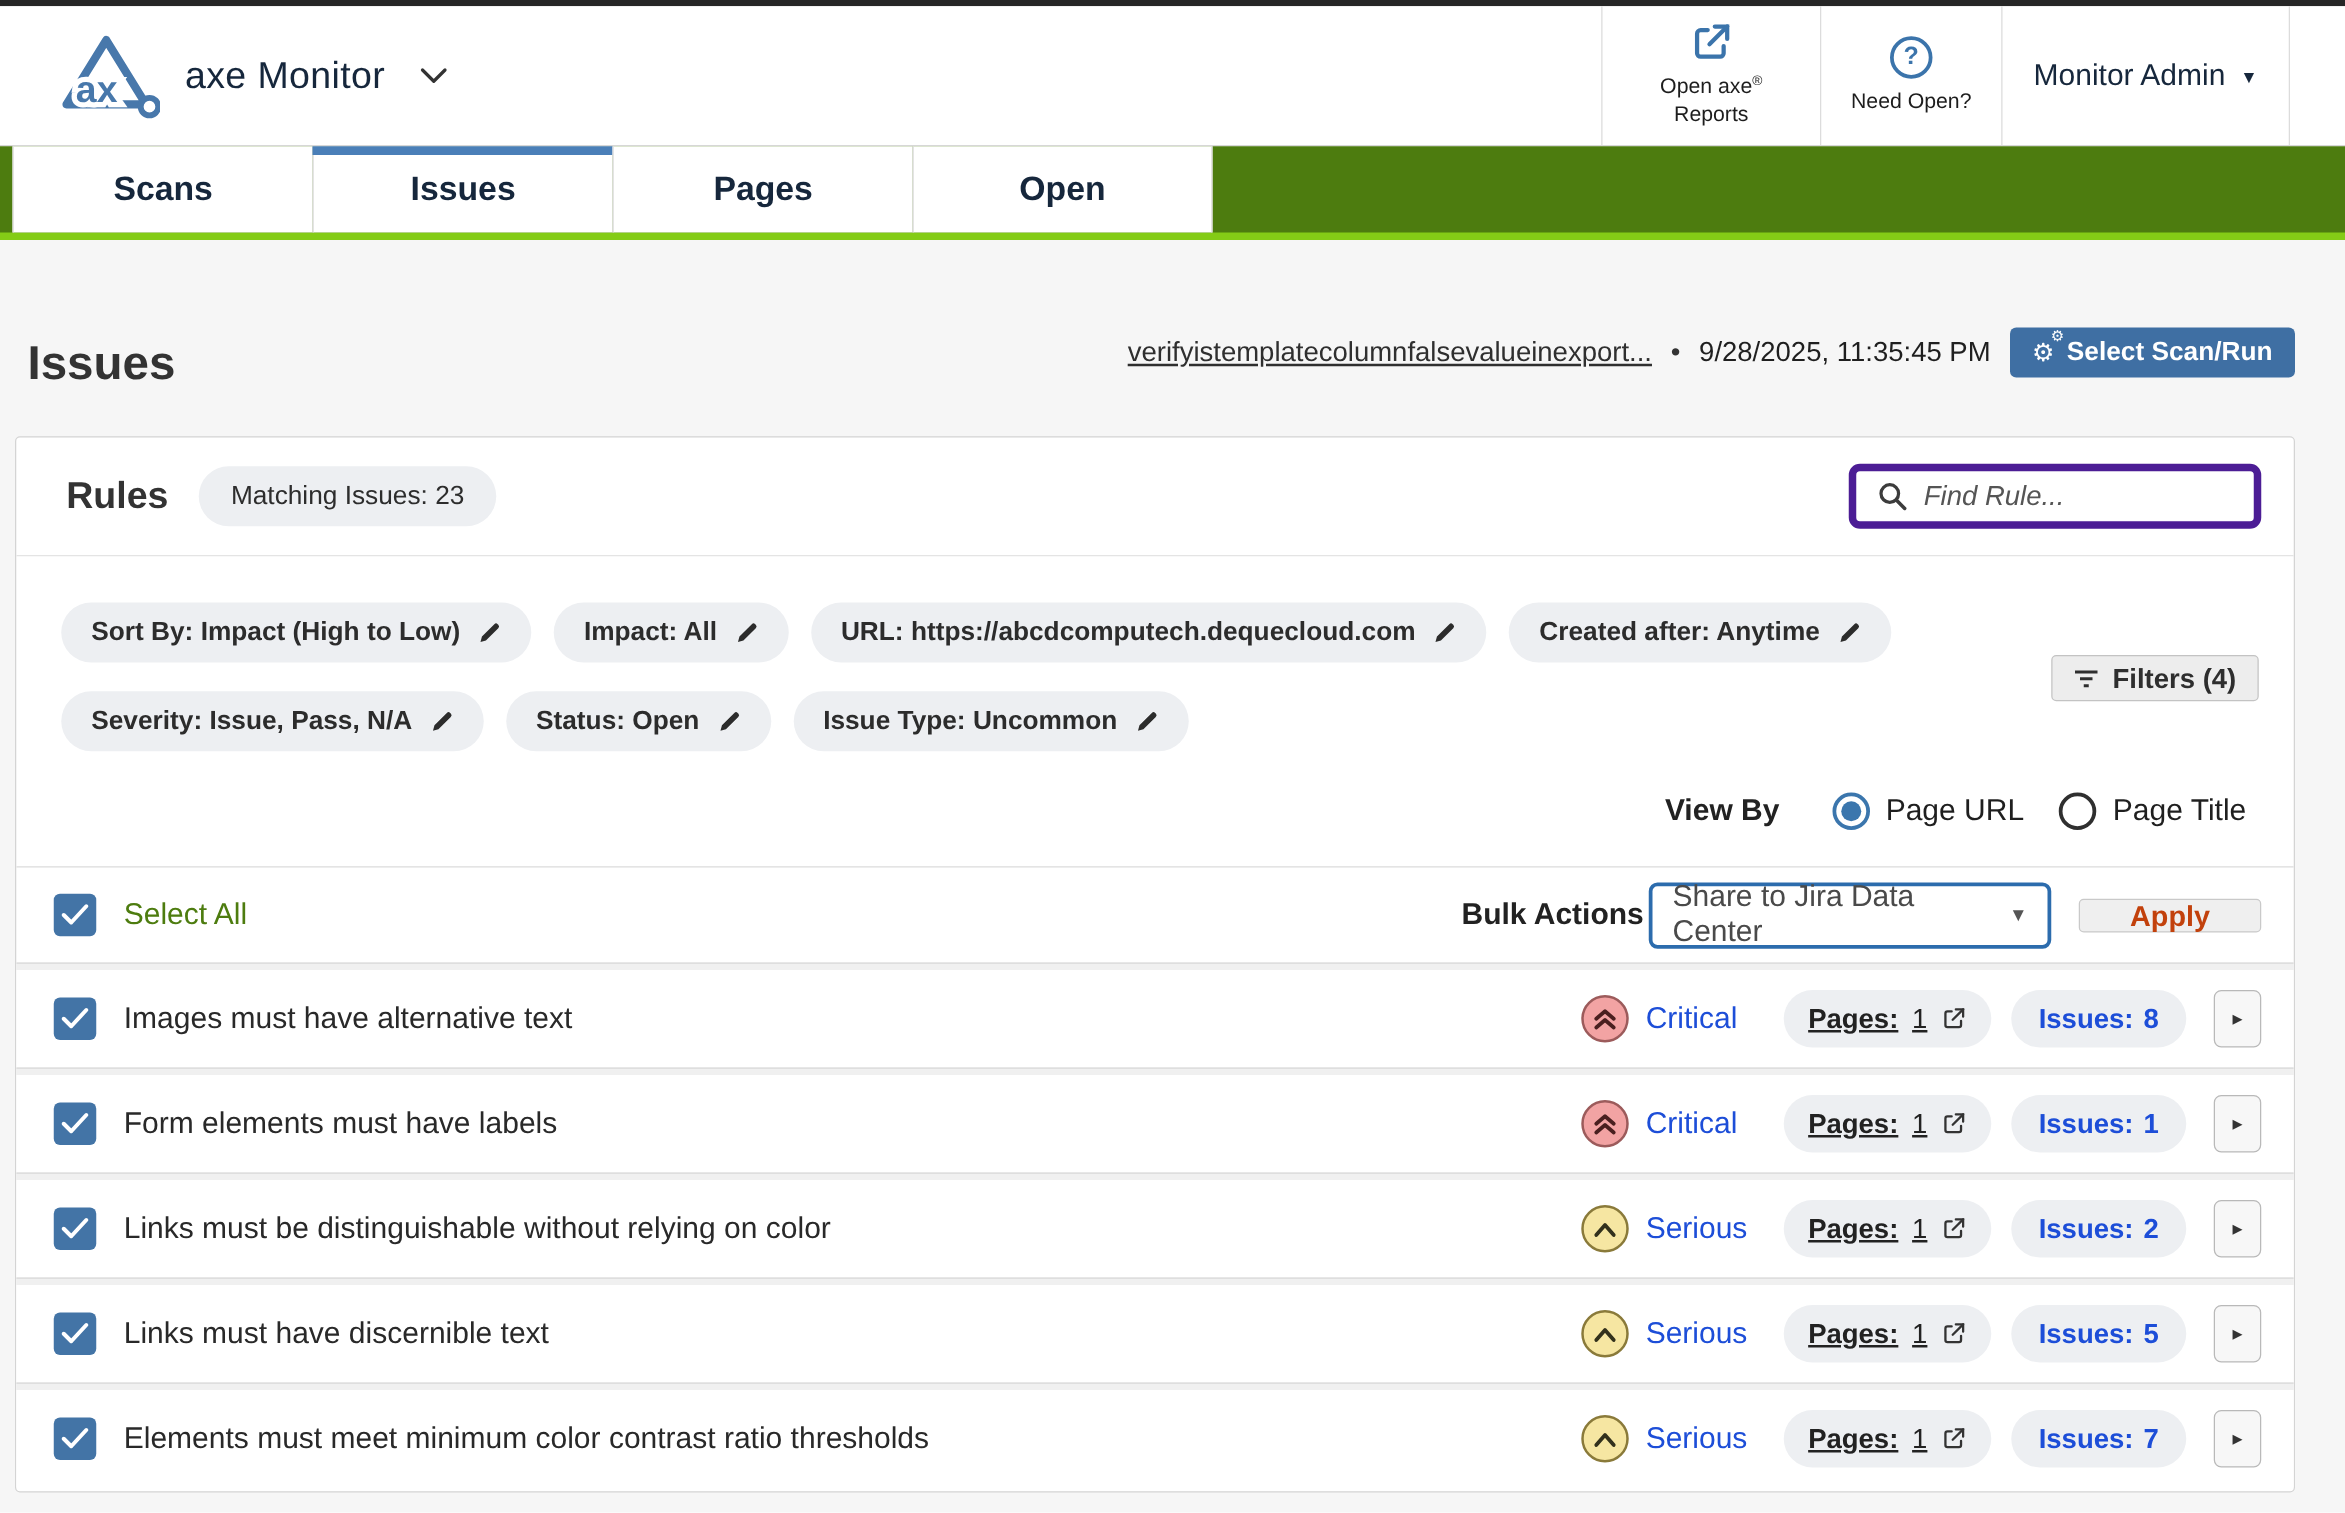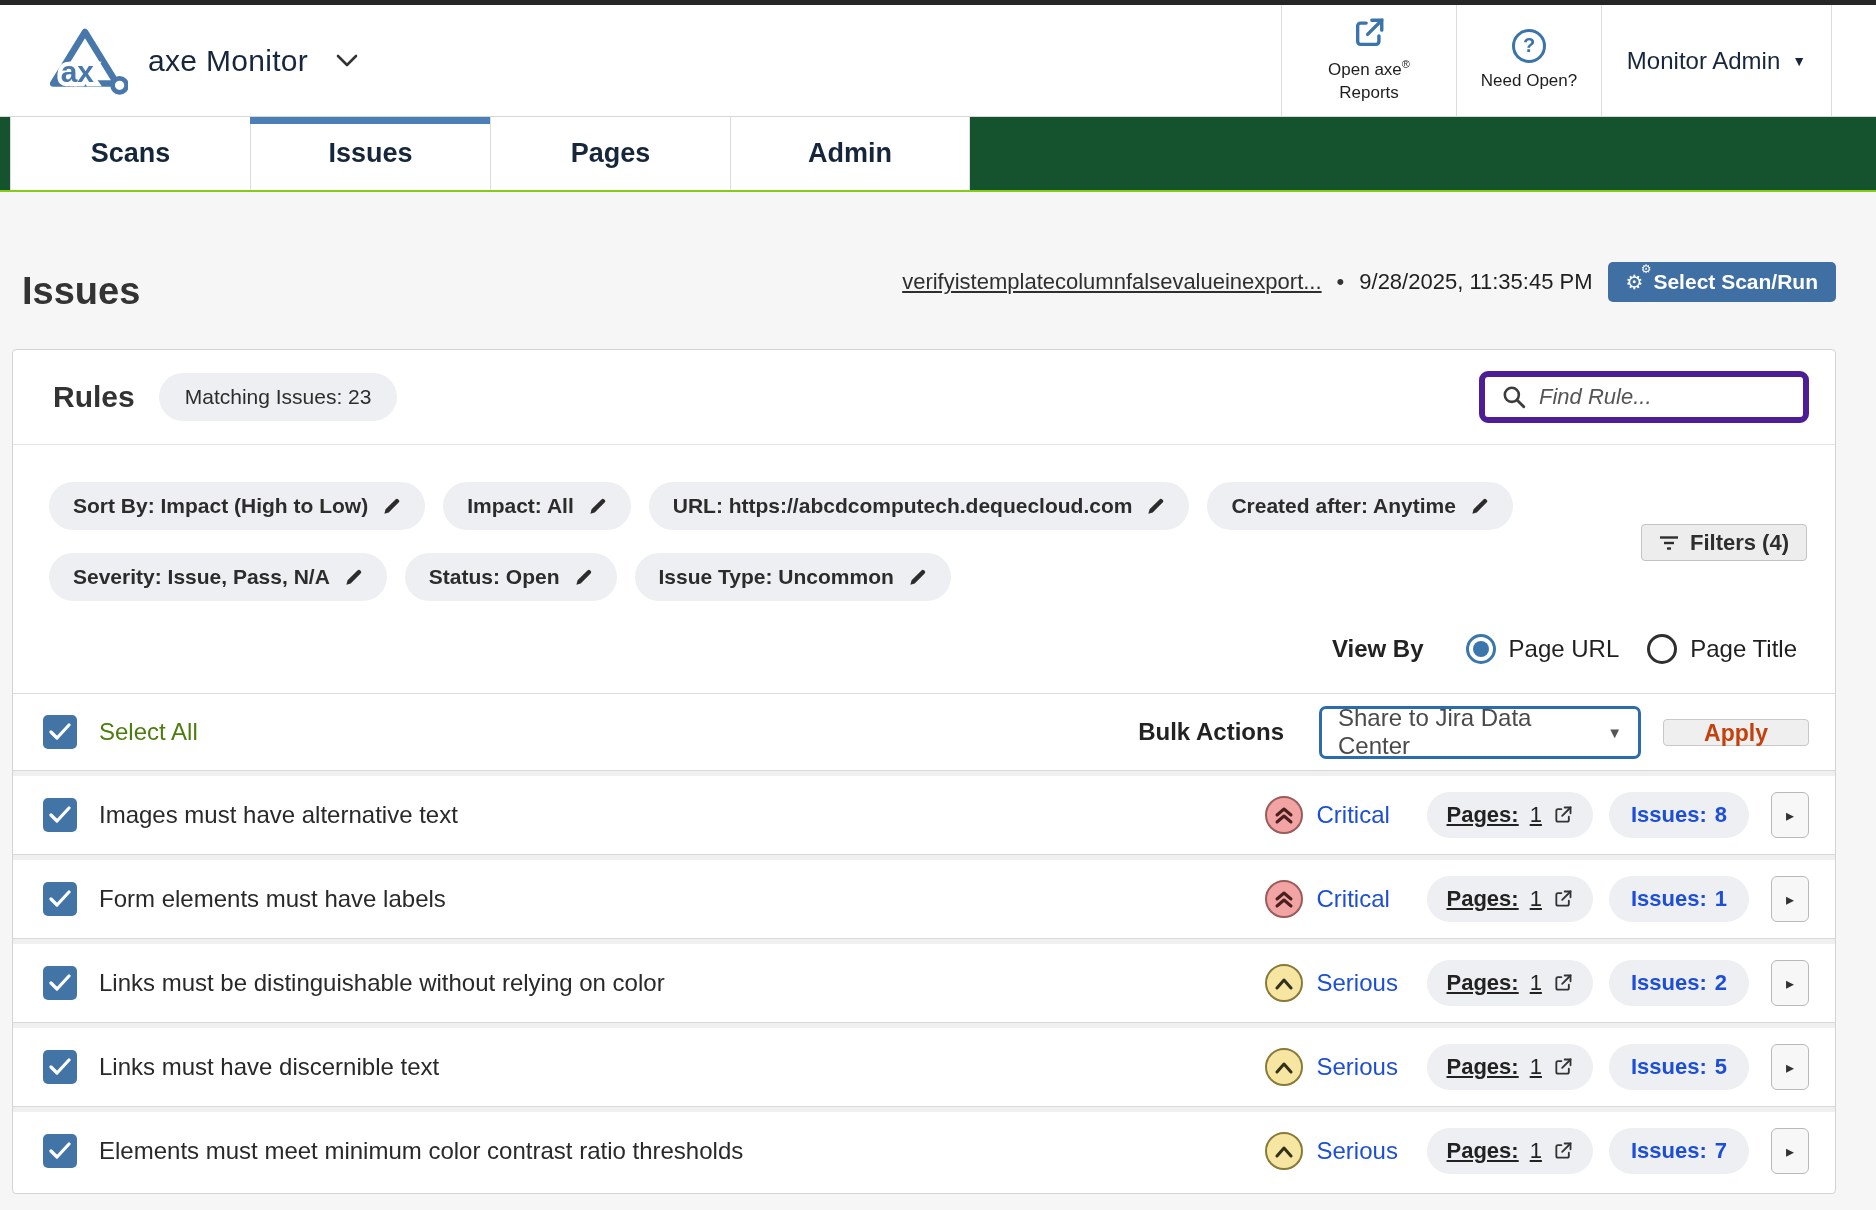--- a/index.html
+++ b/index.html
@@ -21,21 +21,21 @@
   .cell-reports { width:175px; }
   .cell-help { width:145px; }
   .cell-user { width:230px; flex-direction:row; gap:12px; }
   .cell-spacer { width:45px; cursor:default; }
   .header-cell .cell-label { font-size:17px; color:#1d1d1d; line-height:1.35; margin-top:7px; }
   .sup-reg { font-size:11px; vertical-align:super; }
   .user-label { font-size:24px; color:#16273c; }
   .user-caret { font-size:14px; color:#16273c; }
   .qmark-icon { width:34px; height:34px; border:3px solid #3b74ab; border-radius:50%; color:#3b74ab; font-size:20px; font-weight:bold; display:flex; align-items:center; justify-content:center; }
   
-  .tabbar { height:75px; background:#14532d; border-bottom:2px solid #84cc16; display:flex; padding-left:10px;text-align:center; }
+  .tabbar { height:75px; background:#4d7c0f; border-bottom:6px solid #84cc16; display:flex; padding-left:10px;text-align:center; }
   .tab { width:240px; border-left:1px solid #dcdcdc; display:flex; align-items:center; justify-content:center;
          font-size:27px; font-weight:bold; color:#16273c; position:relative; cursor:pointer; background:#fff; }
   .tab:nth-of-type(4) { border-right:1px solid #dcdcdc; }
   .tab.active::before { content:""; position:absolute; top:0; left:-1px; right:-1px; height:7px; background:#4a7fb8; }
   
   .page-title { position:absolute; left:22px; top:270px; font-size:38px; font-weight:bold; color:#333; }
   .meta-row { position:absolute; top:262px; right:40px; display:flex; align-items:center; gap:15px; }
   .scan-link { font-size:22px; color:#2f2f2f; text-decoration:underline; cursor:pointer; }
   .bullet { font-size:22px; color:#333; }
   .timestamp { font-size:22px; color:#1f1f1f; }
@@ -71,21 +71,21 @@
   .radio { width:30px; height:30px; border-radius:50%; border:3px solid #2f2f2f; position:relative; flex:none; }
   .radio.checked { border-color:#3b76ad; }
   .radio.checked::after { content:""; position:absolute; inset:4px; background:#3b76ad; border-radius:50%; }
   
   .bulk-row { margin-top:24px; border-top:1px solid #dcdcdc; height:77px; display:flex; align-items:center;
               padding:0 26px 0 30px; }
   .checkbox { width:34px; height:34px; background:#4374a6; border-radius:5px; display:flex; align-items:center;
               justify-content:center; flex:none; cursor:pointer; }
   .select-all-label { font-size:24px; margin-left:22px; color:#4d7c0f; }
   .bulk-right { margin-left:auto; display:flex; align-items:center; }
-  .bulk-label { font-size:24px; font-weight:bold; color:#222; margin-right:35px; }
+  .bulk-label { font-size:24px; font-weight:bold; color:#222; margin-right:4px; }
   .bulk-select { width:322px; height:53px; border:3px solid #2c6cad; border-radius:7px; background:#fff;
                  display:flex; align-items:center; justify-content:space-between; padding:0 16px;
                  font-size:24px; color:#4a4a4a; cursor:pointer; }
   .select-caret { font-size:15px; color:#555; }
   .apply-btn { margin-left:22px; width:146px; height:27px; background:#efefef; border:1px solid #c9c9c9;
                border-radius:4px; font-size:23px; font-weight:bold; color:#c2410c; cursor:pointer; font-family:inherit; }
   
   .row-gap { height:6px; background:#f0f0f0; border-top:1px solid #d8d8d8; }
   .rule-row { height:78px; display:flex; align-items:center; padding:0 26px 0 30px; background:#fff; }
   .rule-title { font-size:24px; margin-left:22px; color:#292929; }
@@ -150,21 +150,21 @@
     <span class="user-caret">▼</span>
   </div>
 
   <div class="header-cell cell-spacer"></div>
 </div>
 
 <div class="tabbar">
   <div class="tab">Scans</div>
   <div class="tab active">Issues</div>
   <div class="tab">Pages</div>
-  <div class="tab">Admin</div>
+  <div class="tab">Open</div>
 </div>
 
 <h1 class="page-title">Issues</h1>
 
 <div class="meta-row">
   <a class="scan-link">verifyistemplatecolumnfalsevalueinexport...</a>
   <span class="bullet">•</span>
   <span class="timestamp">9/28/2025, 11:35:45 PM</span>
   <button class="select-scan-btn">
     <span class="gear-wrap"><span class="gear-main">⚙</span><span class="gear-small">⚙</span></span>

